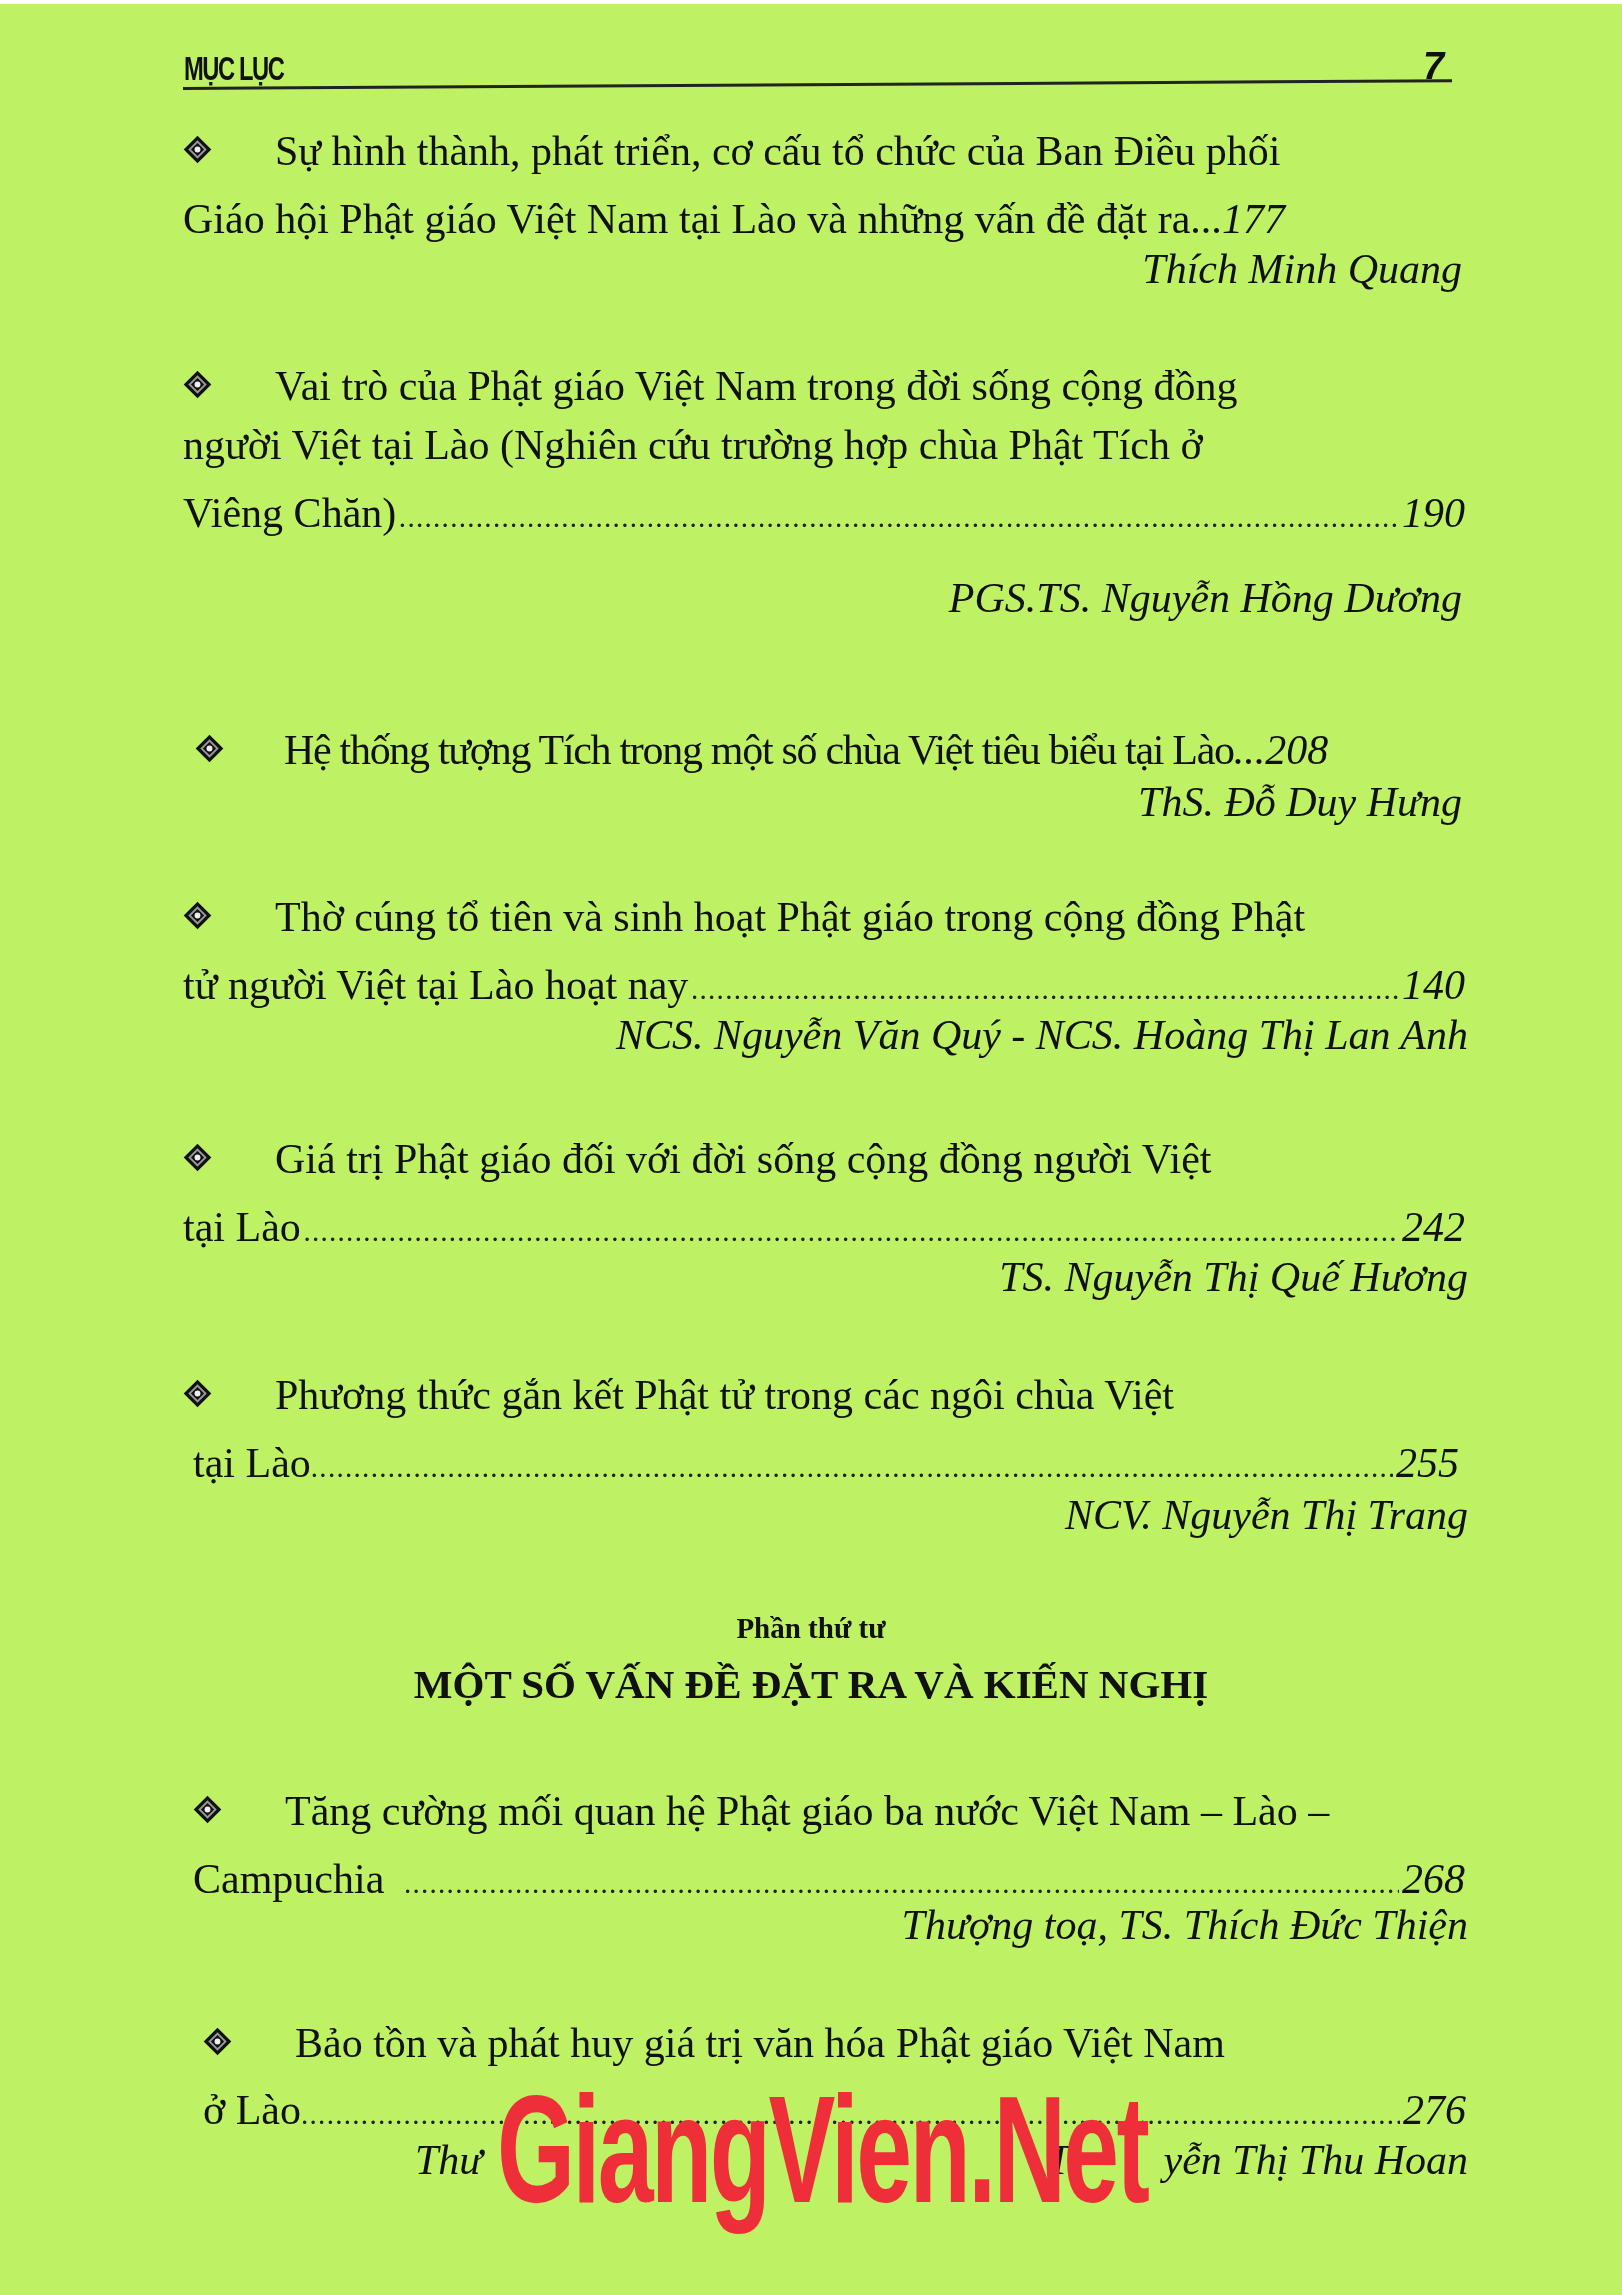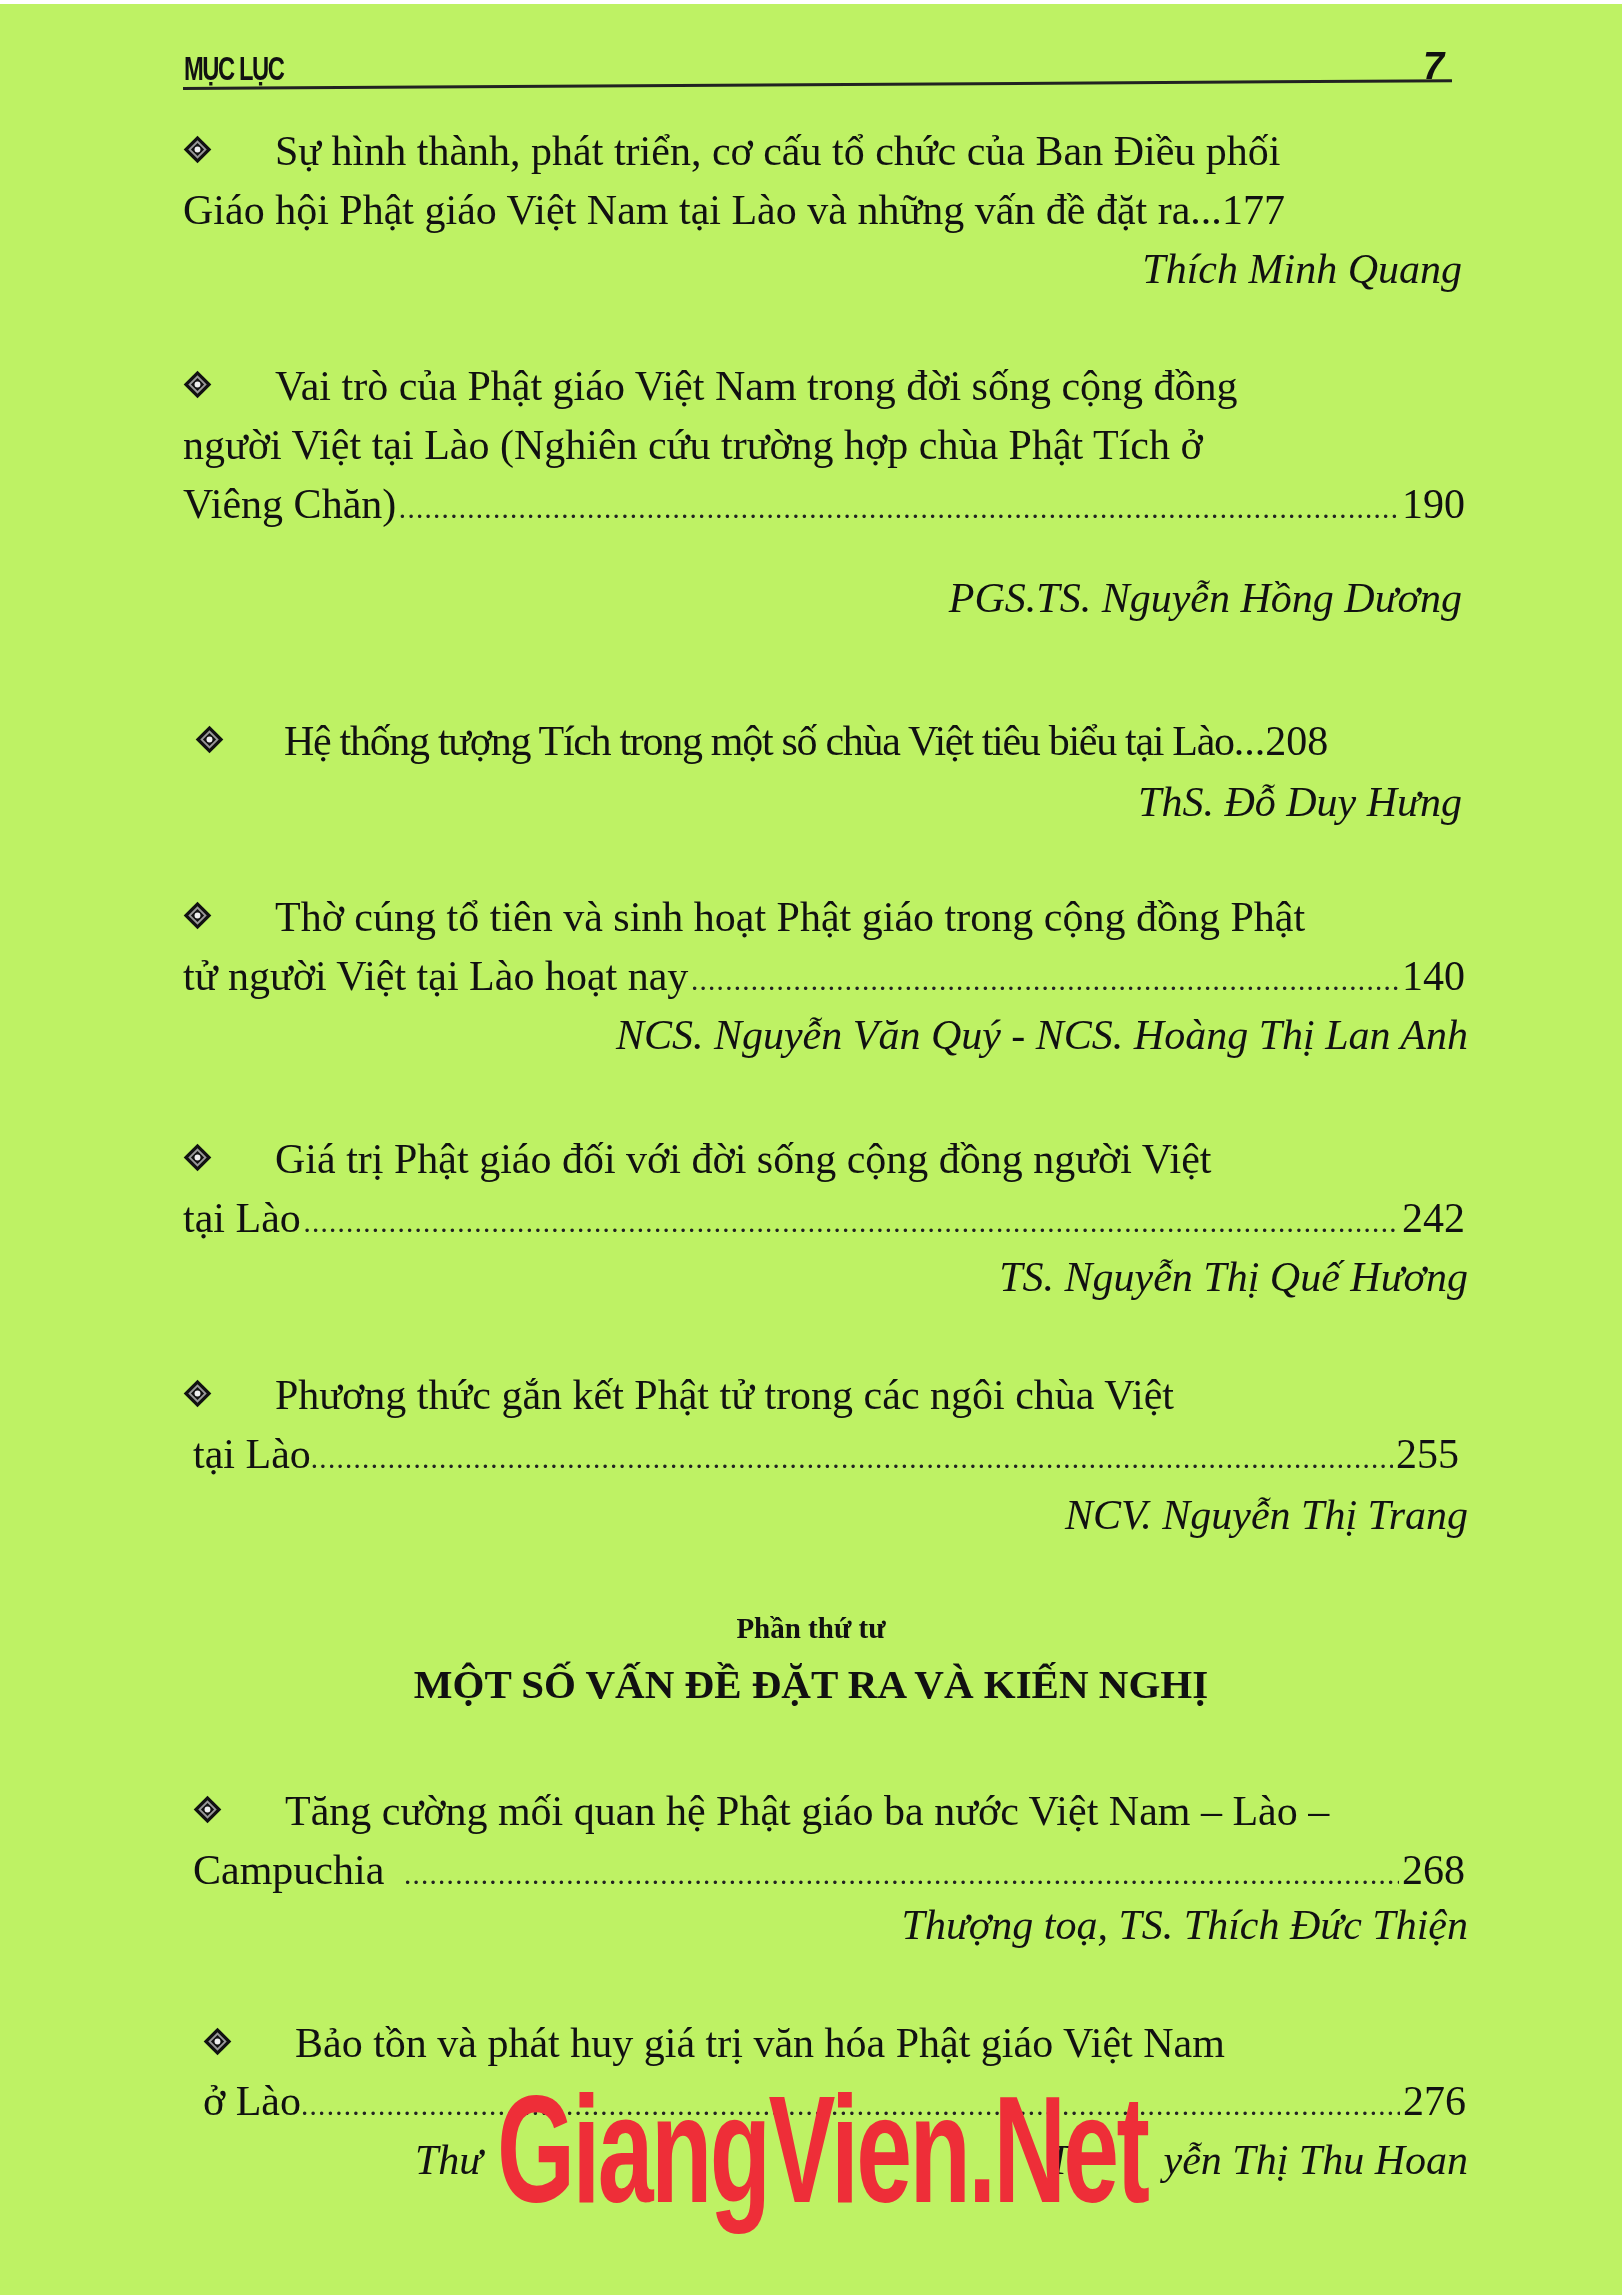--- a/index.html
+++ b/index.html
@@ -12,24 +12,24 @@
               font-size: 33px; font-weight: 700; letter-spacing: -2px; transform: scaleX(0.72); transform-origin: left center; }
   .rh-page { position: absolute; right: 7.9px; top: 0px; font-family: "Liberation Sans", "DejaVu Sans", sans-serif;
              font-size: 38px; font-weight: 700; font-style: italic; }
   .rh-rule { position: absolute; left: 0; top: 42px; width: 1269px; height: 2.6px; background: #222;
              transform: rotate(-0.35deg); transform-origin: left center; }
 
   .line { position: absolute; font-size: 42px; line-height: 59px; white-space: nowrap; }
   .entry-line { left: 183px; width: 1282px; }
   .first { padding-left: 92px; box-sizing: border-box; }
   .bullet { position: absolute; left: 0; top: 13px; width: 29px; height: 29px; }
-  .leader { display: flex; align-items: baseline; }
+  .leader { display: flex; align-items: baseline; margin-top: 9px; }
   .leader .txt { flex: 0 0 auto; }
   .leader .dots { flex: 1 1 auto; overflow: hidden; letter-spacing: 1.3px; margin: 0 2.6px; color: #222; font-size: 29px; }
-  .leader .pg { flex: 0 0 auto; }
+  .leader .pg { flex: 0 0 auto; font-style: italic; }
   .author { position: absolute; right: 160px; font-size: 42px; line-height: 59px; font-style: italic; white-space: nowrap; text-align: right; }
 
   .part-title { position: absolute; left: 0; width: 1622px; text-align: center; font-weight: 700; font-size: 29px; line-height: 56px; }
   .part-sub { position: absolute; left: 0; width: 1622px; text-align: center; font-weight: 700; font-size: 41px; line-height: 56px; }
 
   .watermark { position: absolute; left: 497px; top: 2080px; width: 641px; height: 131px;
                font-family: "Liberation Sans", "DejaVu Sans", sans-serif; font-weight: 700; font-size: 152px;
                line-height: 131px; color: #ee2e38; letter-spacing: -3.9px; transform: scaleX(0.66); transform-origin: left center;
                white-space: nowrap; }
 </style>

